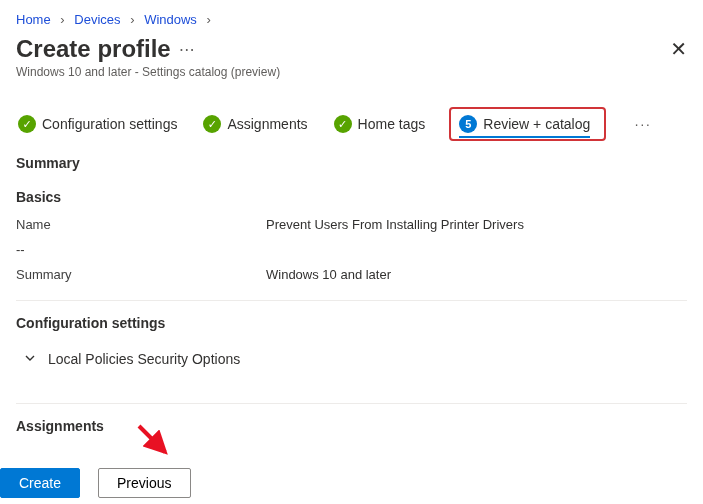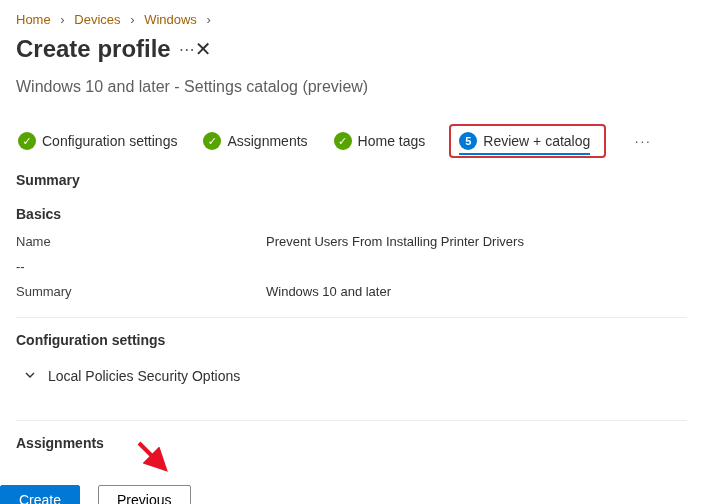--- a/index.html
+++ b/index.html
@@ -1,25 +1,25 @@
 <!DOCTYPE html>
 <html><head>
   <meta charset="utf-8">
   <style>
     * { box-sizing: border-box; margin: 0; padding: 0; }
     body { font-family: "Segoe UI", Arial, sans-serif; font-size: 14px; color: #323130; width: 703px; background: #fff; }
     .page { padding: 12px 16px 60px 16px; position: relative; }
     .breadcrumb { font-size: 13px; margin-bottom: 8px; }
-    .breadcrumb a { color: #a16207; text-decoration: none; cursor: pointer; }
+    .breadcrumb a { color: #1d4ed8; text-decoration: none; cursor: pointer; }
     .breadcrumb .sep { color: #605e5c; margin: 0 6px; display:inline-block; }
-    .title-row { display:flex; align-items:center; }
+    .title-row { display:flex; align-items:center; justify-content:space-between; }
     .title-row h1 { font-size: 24px; font-weight:600; }
     .title-row .ellipsis { color:#605e5c; margin-left:8px; font-size:16px; cursor:pointer; }
     .close-x { font-size:20px; color:#323130; cursor:pointer; }
-    .subtitle { color:#605e5c; font-size:16px; margin-top:15px; margin-bottom:28px; }
+    .subtitle { color:#605e5c; font-size:12px; margin-top:2px; margin-bottom:28px; }
     .tabs { display:flex; align-items:center; gap:22px; margin-bottom:14px; }
     .tab { display:flex; align-items:center; gap:6px; font-size:14px; cursor:pointer; padding:4px 2px; }
     .tab .circle { width:18px; height:18px; border-radius:50%; display:flex; align-items:center; justify-content:center; font-size:11px; color:#fff; }
     .circle.check { background:#57a300; }
     .circle.num { background:#0078d4; font-weight:600; }
     .tab.current { border:2px solid #d13438; border-radius:4px; padding:6px 14px 6px 8px; position:relative; }
     .tab.current::after { content:""; position:absolute; left:8px; right:14px; bottom:1px; height:2px; background:#0078d4; }
     .tabs .more { color:#605e5c; letter-spacing:1px; cursor:pointer; padding:0 6px; }
     .section-label { font-weight:600; font-size:14px; margin:6px 0 18px 0; }
     .group-label { font-weight:600; font-size:14px; margin-bottom:12px; color:#323130; }

